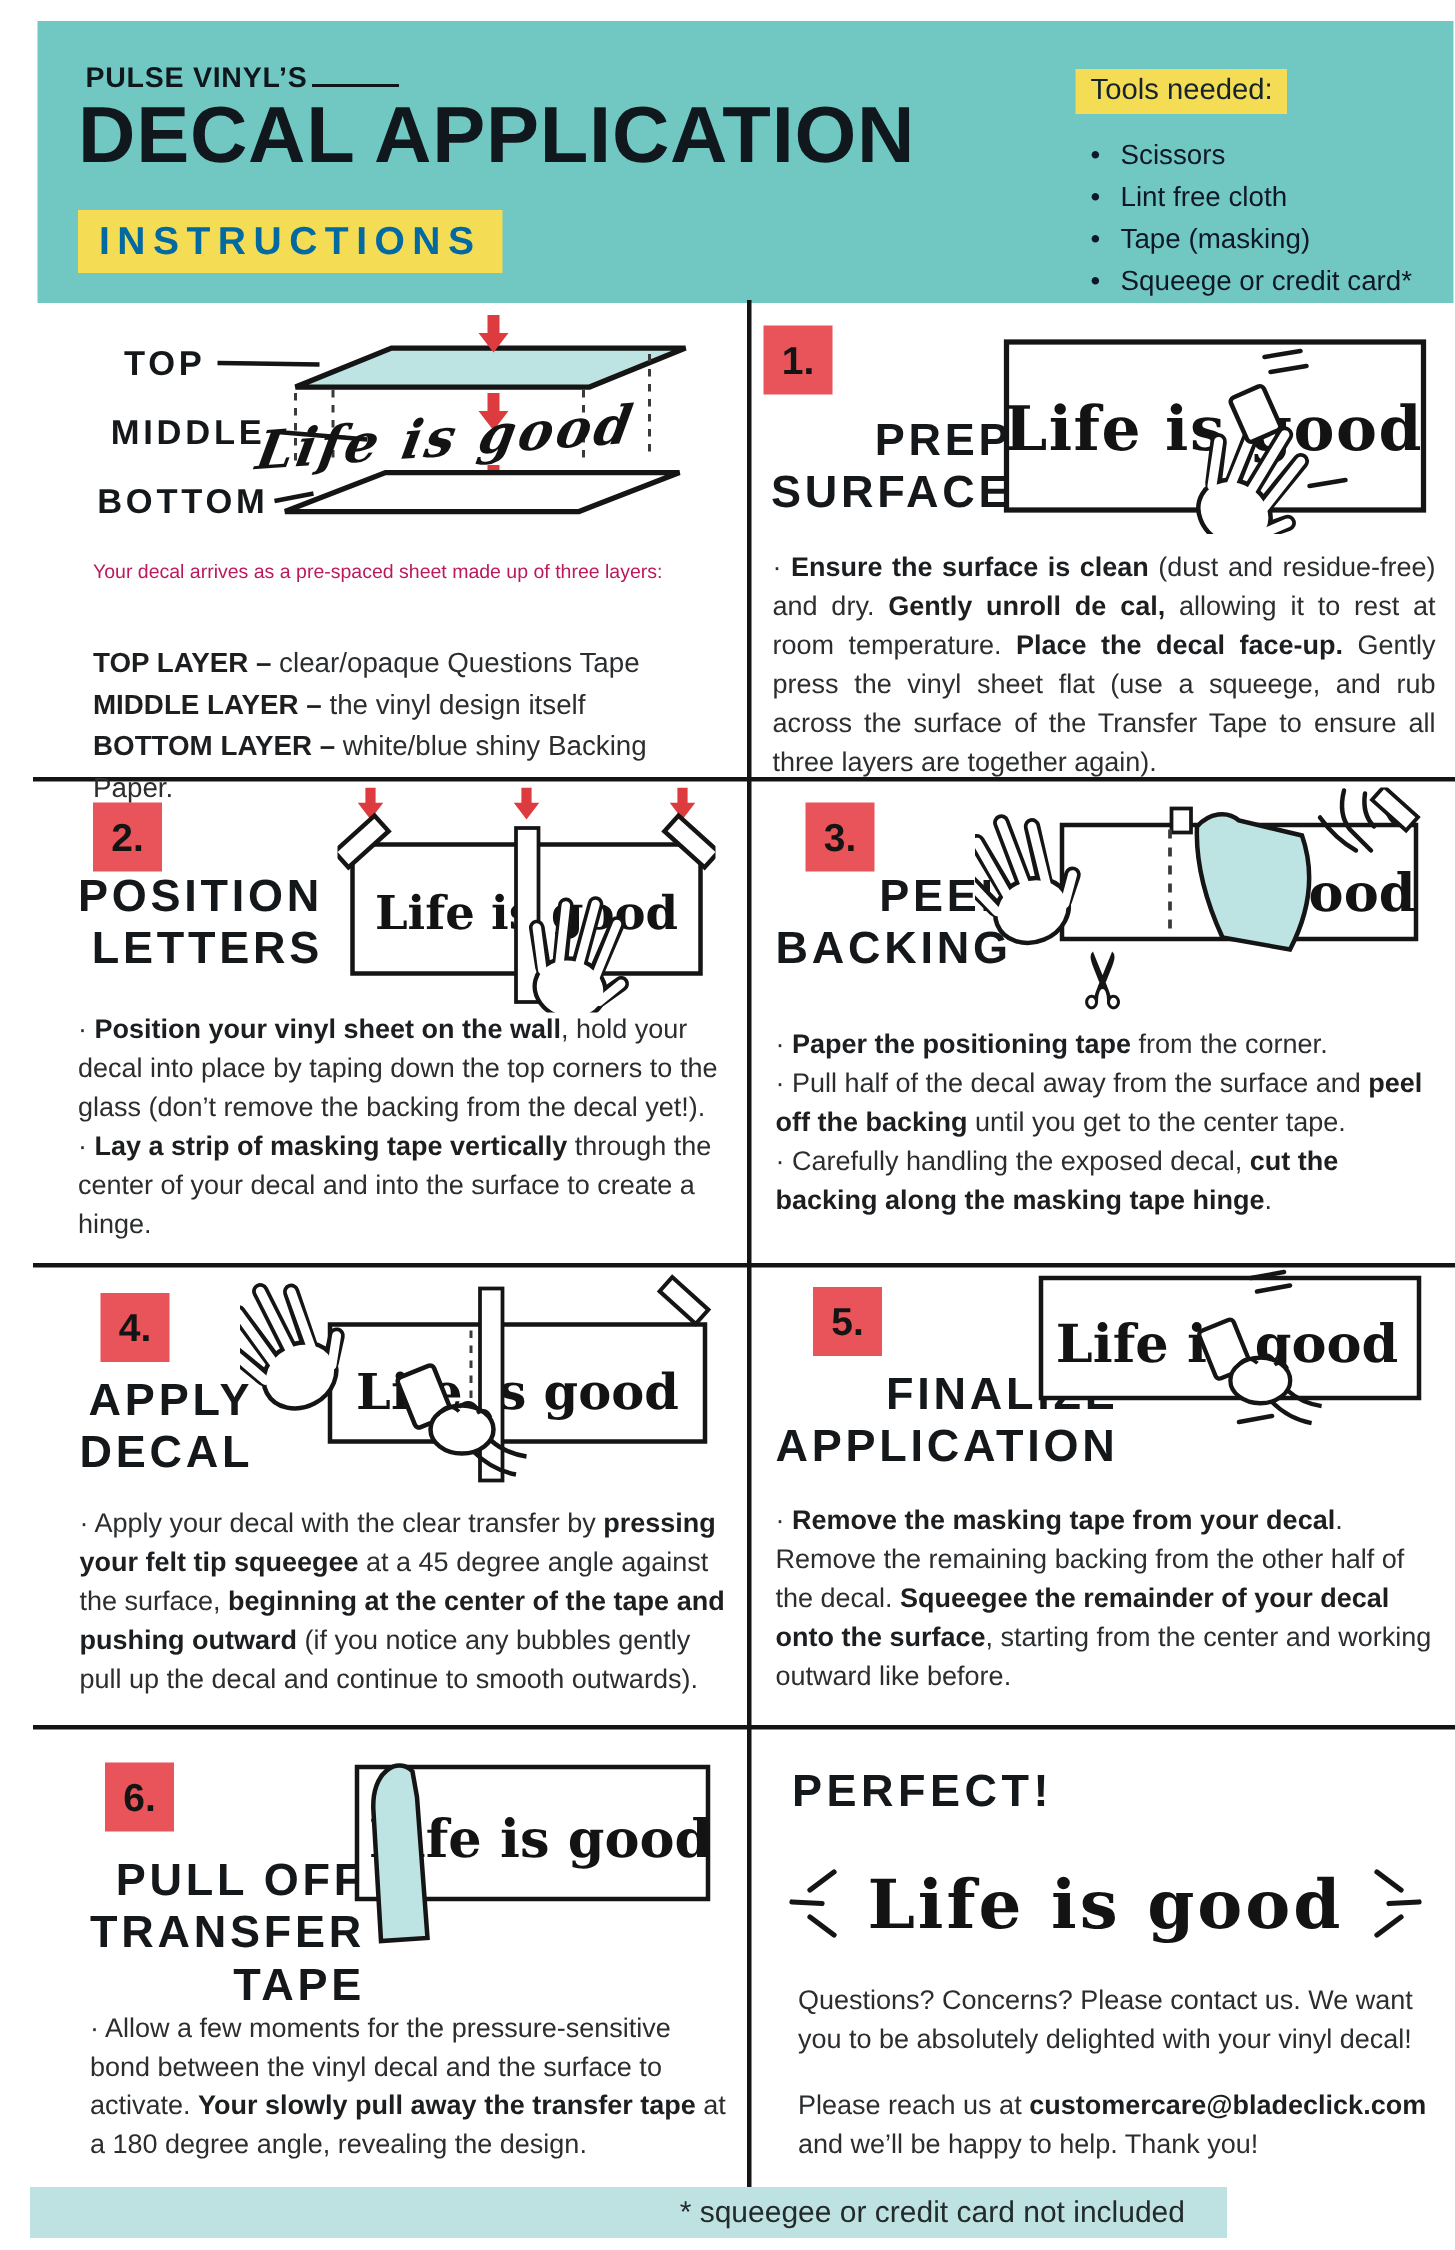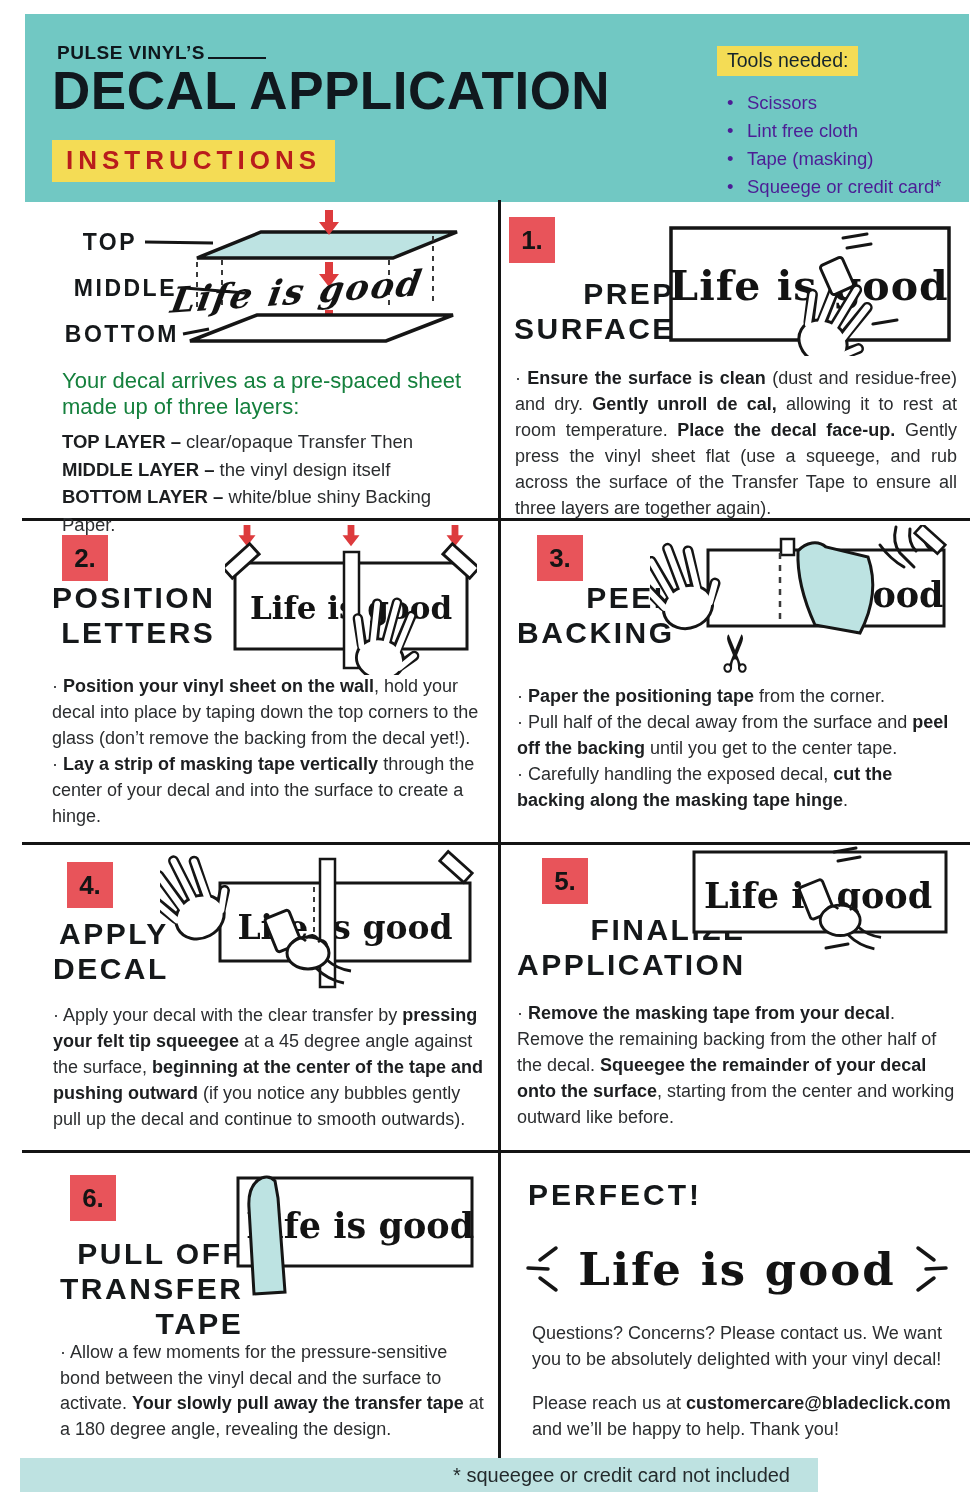--- a/index.html
+++ b/index.html
@@ -6,43 +6,43 @@
   #page{position:relative;width:970px;height:1500px;background:#fff;overflow:hidden;
         font-family:"Liberation Sans",sans-serif;color:#26282a;margin-left:12px;}
   .abs{position:absolute;}
   
   .hdr{position:absolute;left:13px;top:14px;width:944px;height:188px;background:#71C8C3;}
   .brand{position:absolute;left:32px;top:28px;font-size:19px;font-weight:bold;
          letter-spacing:.5px;color:#0f171d;}
   .brand-line{display:inline-block;width:58px;border-bottom:2.5px solid #0f171d;margin-left:3px;}
   .big-title{position:absolute;left:27px;top:46px;font-size:53px;font-weight:bold;
              letter-spacing:.5px;color:#10181e;margin:0;}
-  .subtitle{position:absolute;left:27px;top:126px;background:#F4DC55;color:#b91c1c;
+  .subtitle{position:absolute;left:27px;top:126px;background:#F4DC55;color:#0369a1;
             padding:5px 14px 6px;font-size:26px;font-weight:bold;letter-spacing:5px;}
   .tools{position:absolute;left:692px;top:32px;width:250px;}
   .tools-label{display:inline-block;background:#F4DC55;color:#15242c;padding:3px 10px 4px;
                font-size:19.5px;}
   .tools ul{list-style:none;margin:13px 0 0 10px;padding:0;}
-  .tools li{font-size:18.5px;line-height:28px;color:#4c1d95;}
+  .tools li{font-size:18.5px;line-height:28px;color:#0f172a;}
   .tools .blt{display:inline-block;width:20px;}
   
   .vline{position:absolute;left:486px;top:200px;width:2.5px;height:1258px;background:#141414;}
   .hline{position:absolute;left:10px;width:948px;height:2.5px;background:#141414;}
   
   .panel{position:absolute;}
   .numbox{position:absolute;width:46px;height:46px;background:#E8545A;color:#141414;
           display:flex;align-items:center;justify-content:center;
           font-size:26px;font-weight:bold;}
   .step-title{position:absolute;margin:0;font-size:30px;font-weight:bold;letter-spacing:2.5px;
               line-height:35px;color:#15181a;white-space:pre-line;text-align:right;}
   .step-body{position:absolute;font-size:18px;line-height:26px;color:#2b2d2f;}
   .step-body p{margin:0;}
   .step-body .b, .b{font-weight:bold;color:#1c1e20;}
   .justify{text-align:justify;}
-  .intro-text{position:absolute;font-size:22px;line-height:26px;color:#15803d;}
+  .intro-text{position:absolute;font-size:13px;line-height:26px;color:#be185d;}
   .layer-list{position:absolute;font-size:18.5px;line-height:27.5px;color:#2b2d2f;}
   
   .serif, text.serif{font-family:"DejaVu Serif",serif;font-weight:bold;}
   
   .perfect-title{position:absolute;margin:0;font-size:30px;font-weight:bold;
                  letter-spacing:3px;color:#15181a;}
   .decal-row{position:absolute;display:flex;align-items:center;justify-content:center;gap:18px;}
   .decal-big{font-family:"DejaVu Serif",serif;font-weight:bold;font-size:45px;
              letter-spacing:2px;color:#131313;}
   
@@ -123,21 +123,21 @@
       <use href="#arr-down" transform="translate(292,52)"></use>
       <use href="#arr-down" transform="translate(292,100)"></use>
       <text class="serif" transform="translate(258,94) rotate(-4) skewX(-14)" text-anchor="middle" font-size="35" letter-spacing="2" fill="#131313" font-style="italic">Life is good</text>
       <path d="M 153,131 L 220,105 L 416,105 L 349,131 Z" fill="#fff" stroke="#151515" stroke-width="3.5"></path>
       <text x="100" y="40" text-anchor="end" font-size="23" font-weight="bold" letter-spacing="2.5" fill="#15181a">TOP</text>
       <text x="140" y="86" text-anchor="end" font-size="23" font-weight="bold" letter-spacing="2.5" fill="#15181a">MIDDLE</text>
       <text x="142" y="132" text-anchor="end" font-size="23" font-weight="bold" letter-spacing="2.5" fill="#15181a">BOTTOM</text>
     </svg>
     <div class="intro-text" style="left:37px;top:166px;width:408px">Your decal arrives as a pre-spaced sheet made up of three layers:</div>
     <div class="layer-list" style="left:37px;top:226px;width:420px">
-      <div><span class="b">TOP LAYER –</span><span> clear/opaque Transfer Then</span></div>
+      <div><span class="b">TOP LAYER –</span><span> clear/opaque Questions Tape</span></div>
       <div><span class="b">MIDDLE LAYER –</span><span> the vinyl design itself</span></div>
       <div><span class="b">BOTTOM LAYER –</span><span> white/blue shiny Backing Paper.</span></div>
     </div>
   </section>
 
   <section class="panel" style="left:488px;top:202px;width:470px;height:316px">
     <div class="numbox" style="left:9px;top:15px">1.</div>
     <h2 class="step-title" style="left:14px;top:74px">PREP
 SURFACE</h2>
     <svg class="abs" style="left:167px;top:20px" width="288" height="134" viewBox="0 0 288 134">

